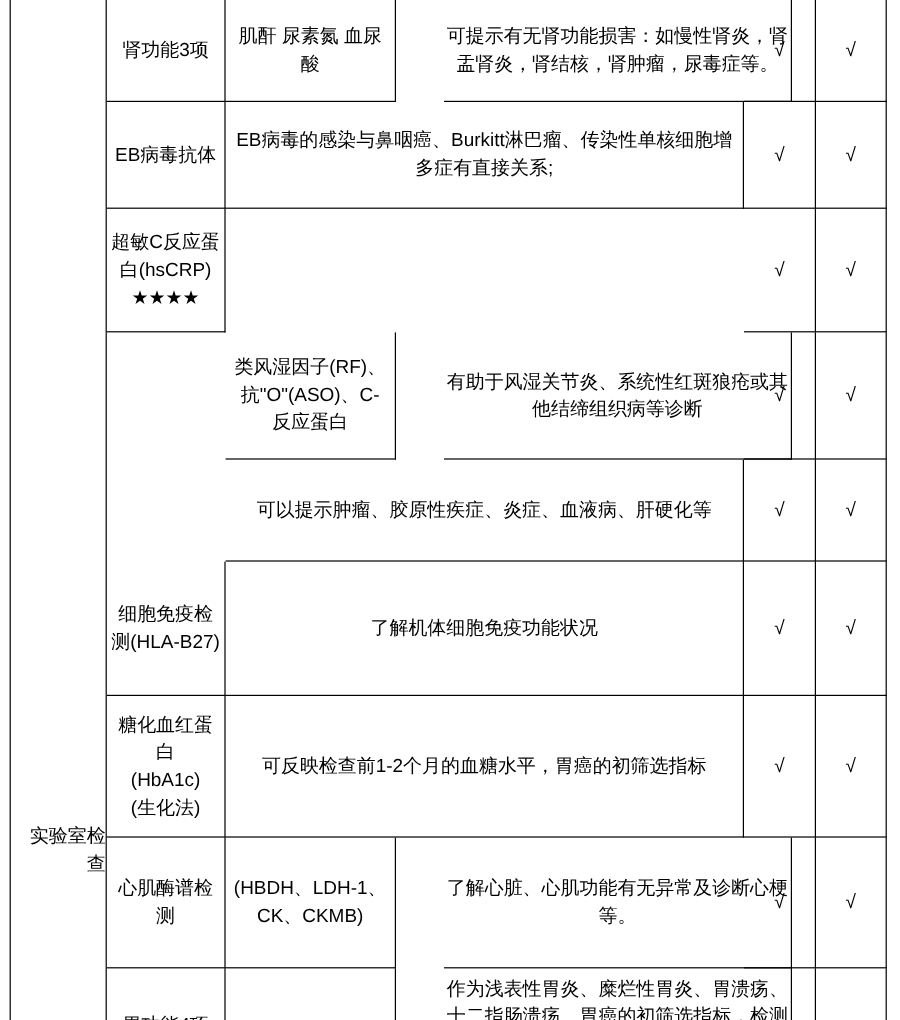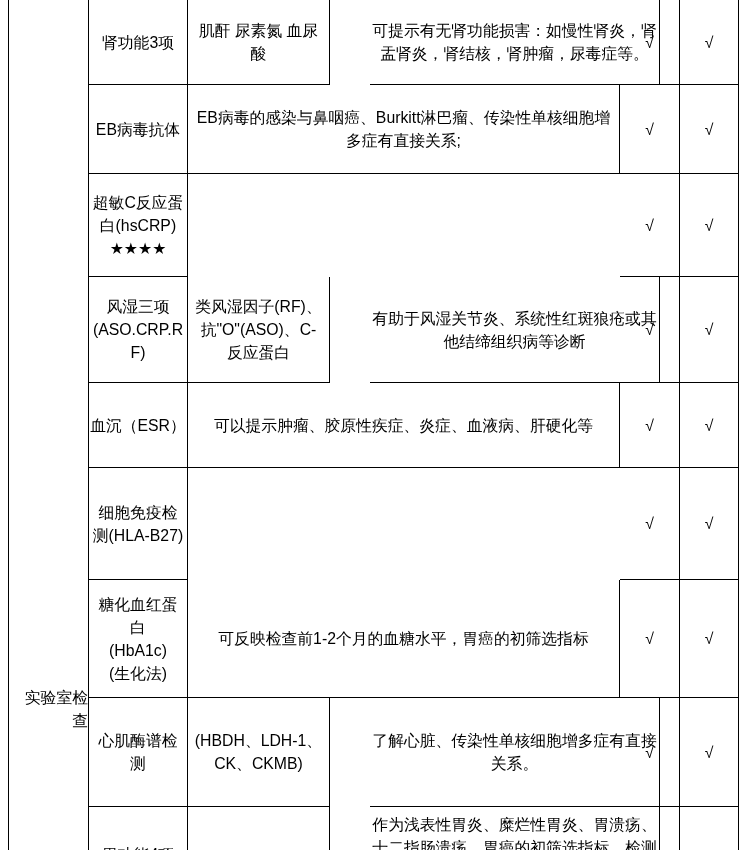--- a/index.html
+++ b/index.html
@@ -60,53 +60,50 @@
   <div class="cell descm" style="top:85px;height:89px">EB病毒的感染与鼻咽癌、Burkitt淋巴瘤、传染性单核细胞增多症有直接关系;</div>
   <div class="cell chk1" style="top:85px;height:89px">√</div>
   <div class="cell chk2" style="top:85px;height:89px">√</div>
 
   <div class="cell item" style="top:174px;height:103px">超敏C反应蛋
 白(hsCRP)
 ★★★★</div>
   <div class="cell chk1" style="top:174px;height:103px">√</div>
   <div class="cell chk2" style="top:174px;height:103px">√</div>
 
-  <div class="cell item" style="top:277px;height:106px">风湿三项
-(ASO.CRP.R
-F)</div>
   <div class="cell desc" style="top:277px;height:106px">有助于风湿关节炎、系统性红斑狼疮或其他结缔组织病等诊断</div>
   <div class="cell sub" style="top:277px;height:106px">类风湿因子(RF)、
 抗"O"(ASO)、C-
 反应蛋白</div>
   <div class="cell chk1" style="top:277px;height:106px">√</div>
   <div class="cell chk2" style="top:277px;height:106px">√</div>
 
-  <div class="cell item" style="top:383px;height:85px">血沉（ESR）</div>
   <div class="cell descm" style="top:383px;height:85px">可以提示肿瘤、胶原性疾症、炎症、血液病、肝硬化等</div>
   <div class="cell chk1" style="top:383px;height:85px">√</div>
   <div class="cell chk2" style="top:383px;height:85px">√</div>
 
   <div class="cell item" style="top:468px;height:112px">细胞免疫检
 测(HLA-B27)</div>
+  <div class="cell descm" style="top:468px;height:112px">了解机体细胞免疫功能状况</div>
   <div class="cell chk1" style="top:468px;height:112px">√</div>
   <div class="cell chk2" style="top:468px;height:112px">√</div>
 
   <div class="cell item" style="top:580px;height:118px">糖化血红蛋
 白
 (HbA1c)
 (生化法)</div>
   <div class="cell descm" style="top:580px;height:118px">可反映检查前1-2个月的血糖水平，胃癌的初筛选指标</div>
   <div class="cell chk1" style="top:580px;height:118px">√</div>
   <div class="cell chk2" style="top:580px;height:118px">√</div>
 
   <div class="cell item" style="top:698px;height:109px">心肌酶谱检
 测</div>
   <div class="cell sub" style="top:698px;height:109px">(HBDH、LDH-1、
 CK、CKMB)</div>
-  <div class="cell desc" style="top:698px;height:109px">了解心脏、传染性单核细胞增多症有直接关系。</div>
+  <div class="cell desc" style="top:698px;height:109px">了解心脏、心肌功能有无异常及诊断心梗等。</div>
   <div class="cell chk1" style="top:698px;height:109px">√</div>
   <div class="cell chk2" style="top:698px;height:109px">√</div>
 
   <div class="cell item top-align" style="top:807px;height:93px;padding-top:36px">胃功能4项</div>
   <div class="cell sub" style="top:807px;height:93px"></div>
   <div class="cell desc top-align" style="top:807px;height:93px;padding-top:6px">作为浅表性胃炎、糜烂性胃炎、胃溃疡、十二指肠溃疡、胃癌的初筛选指标，检测</div>
   <div class="cell chk1" style="top:807px;height:93px"></div>
   <div class="cell chk2" style="top:807px;height:93px"></div>
 
 </div>

